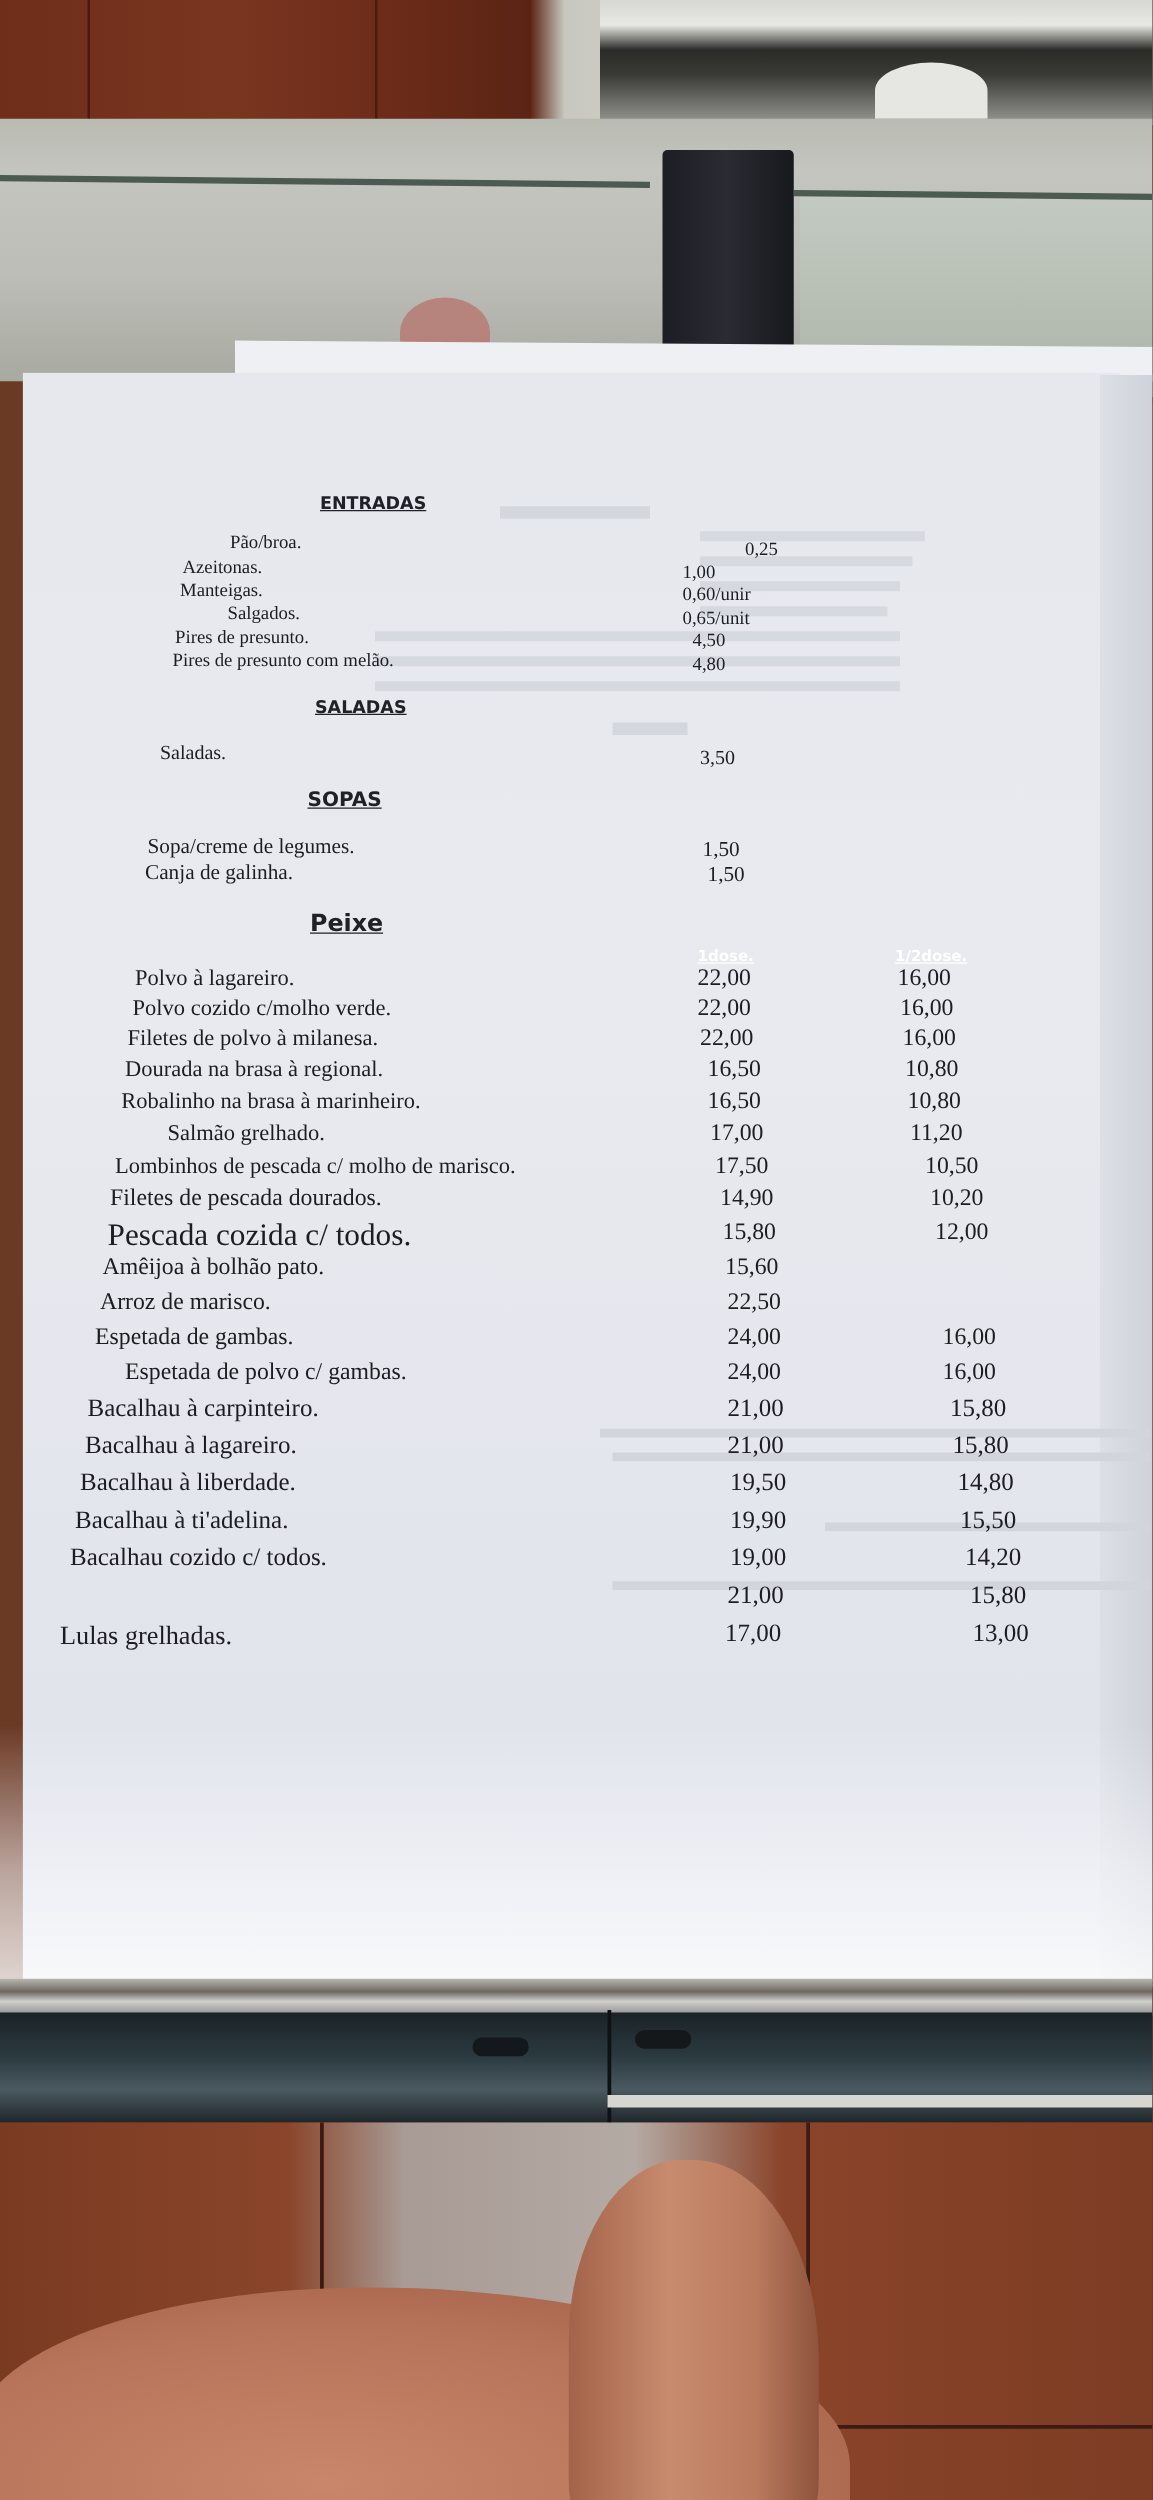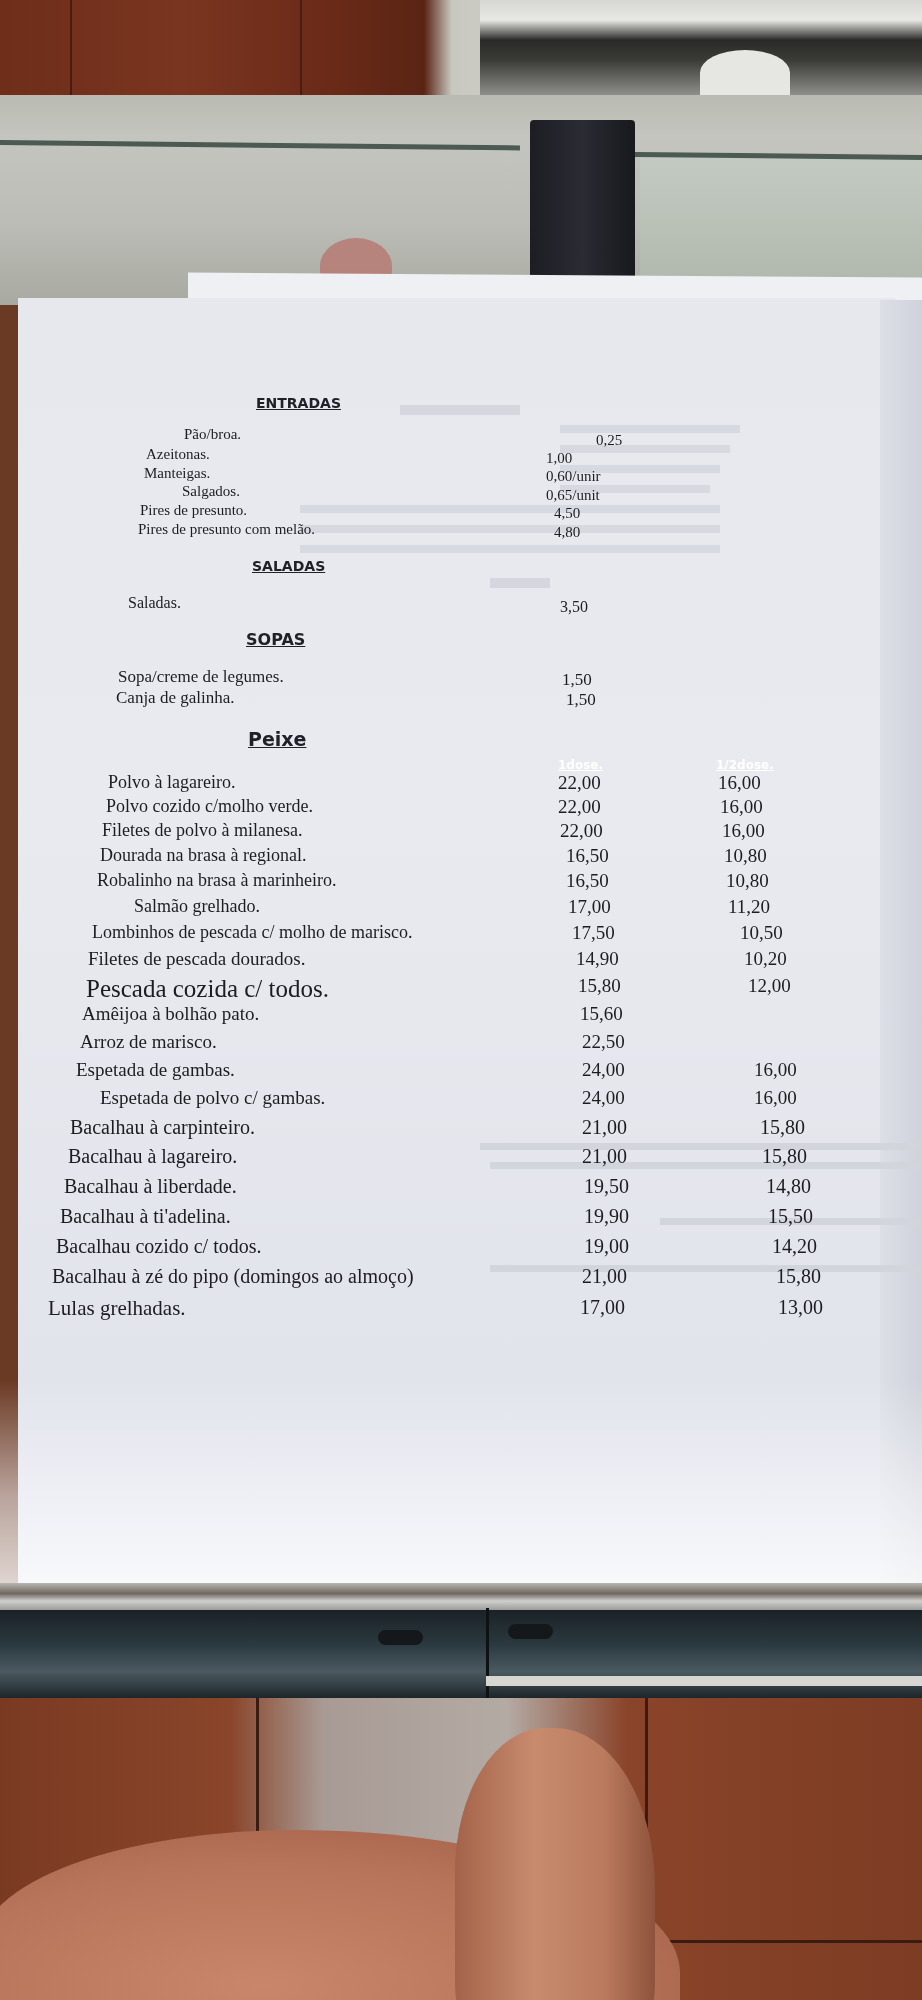--- a/index.html
+++ b/index.html
@@ -181,21 +181,20 @@
   <div class="p2" style="left:766px;top:1175px;font-size:20px;">14,80</div>
 
   <div class="name" style="left:60px;top:1205px;font-size:20px;">Bacalhau à ti'adelina.</div>
   <div class="p1" style="left:584px;top:1205px;font-size:20px;">19,90</div>
   <div class="p2" style="left:768px;top:1205px;font-size:20px;">15,50</div>
 
   <div class="name" style="left:56px;top:1235px;font-size:20px;">Bacalhau cozido c/ todos.</div>
   <div class="p1" style="left:584px;top:1235px;font-size:20px;">19,00</div>
   <div class="p2" style="left:772px;top:1235px;font-size:20px;">14,20</div>
 
-  <div class="name" style="left:52px;top:1265px;font-size:20px;">Bacalhau à zé do pipo (domingos ao almoço)</div>
   <div class="p1" style="left:582px;top:1265px;font-size:20px;">21,00</div>
   <div class="p2" style="left:776px;top:1265px;font-size:20px;">15,80</div>
 
   <div class="name" style="left:48px;top:1296px;font-size:21px;">Lulas grelhadas.</div>
   <div class="p1" style="left:580px;top:1296px;font-size:20px;">17,00</div>
   <div class="p2" style="left:778px;top:1296px;font-size:20px;">13,00</div>
 </div>
 
 <div class="glare"></div>
 

